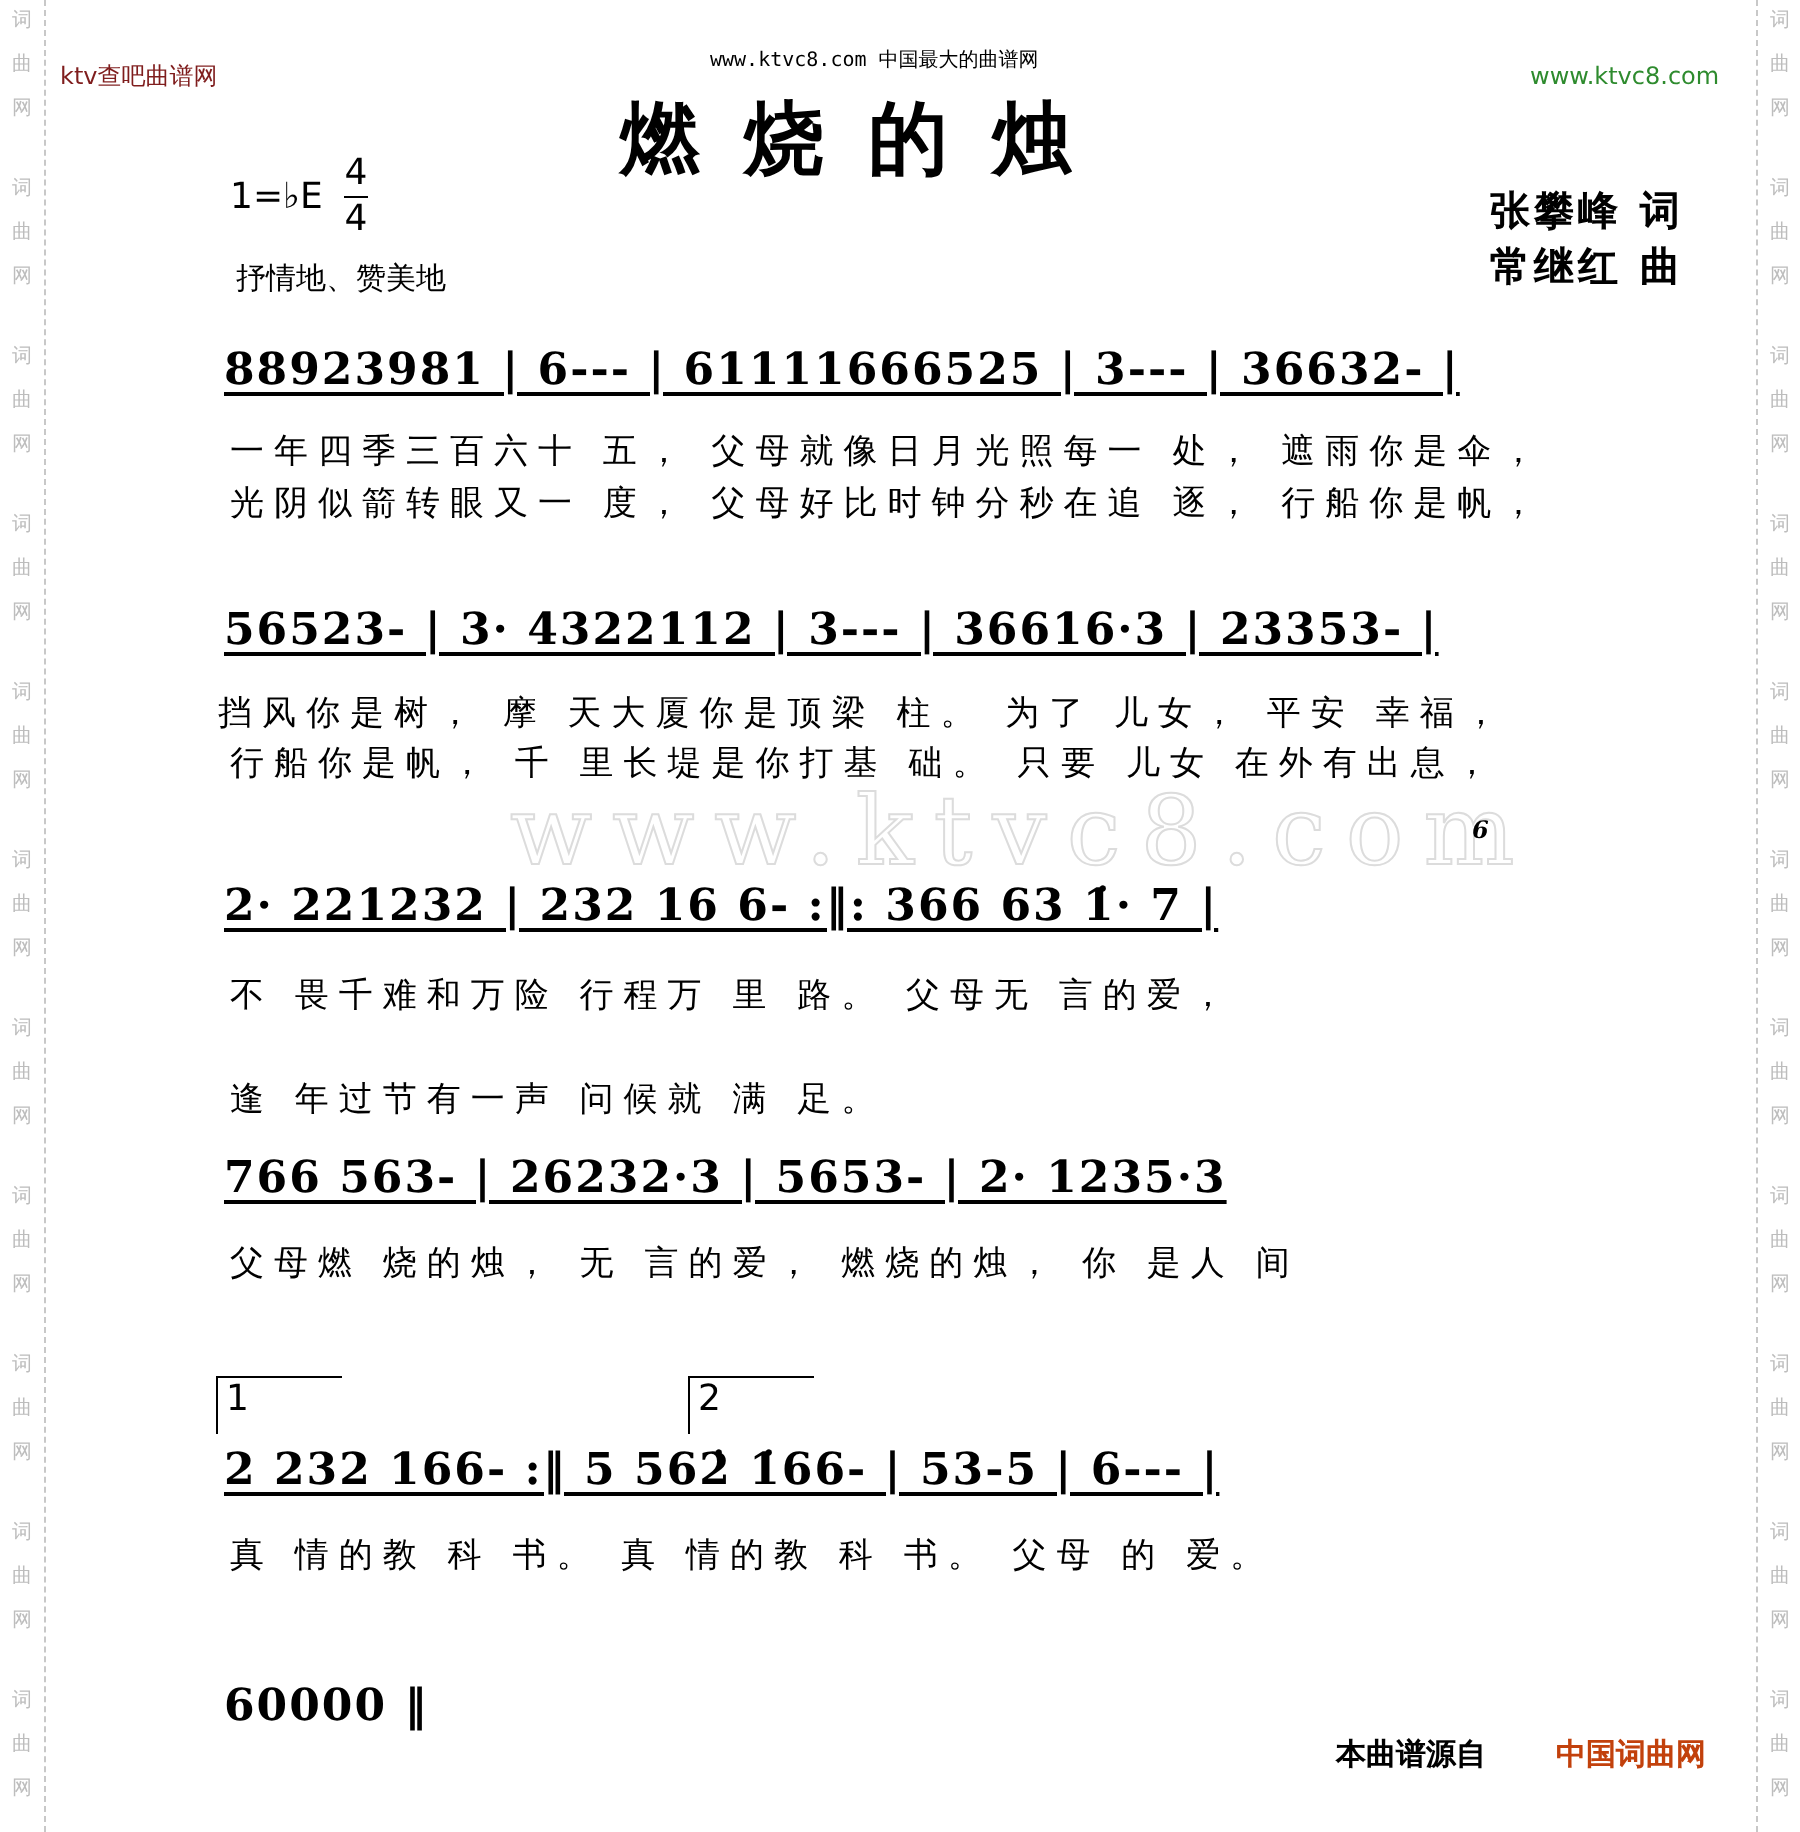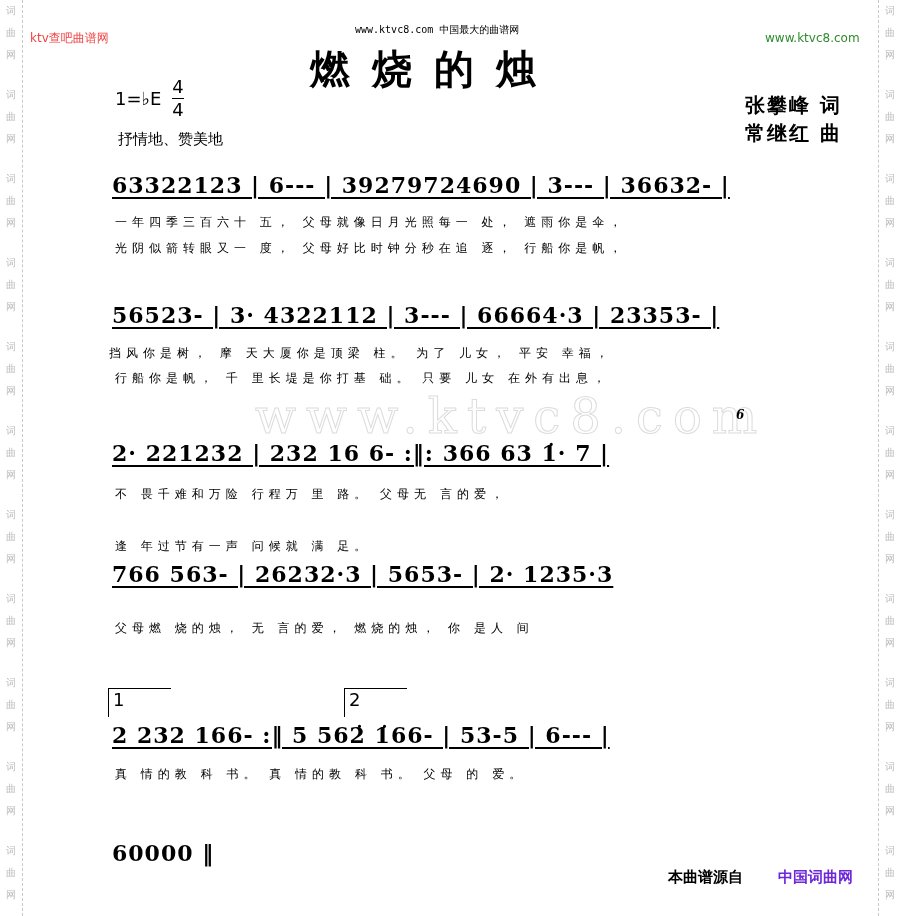--- a/index.html
+++ b/index.html
@@ -3,37 +3,37 @@
 <meta charset="utf-8">
 <style>
   html, body { margin:0; padding:0; }
   body { width:900px; height:916px; background:#ffffff; position:relative; overflow:hidden;
          font-family:"DejaVu Serif", serif; color:#000; }
   .side { position:absolute; top:0; width:22px; height:916px; }
   .side.left { left:0; border-right:1px dashed #c8c8c8; }
   .side.right { left:878px; border-left:1px dashed #c8c8c8; }
   .side .wm { position:absolute; left:0; width:22px; text-align:center; font-family:"DejaVu Sans", sans-serif;
               font-size:10px; color:#bdbdbd; line-height:22px; }
-  .hdr-left { position:absolute; left:30px; top:30px; font-family:"DejaVu Sans", sans-serif; font-size:12px; color:#ef4444; }
+  .hdr-left { position:absolute; left:30px; top:30px; font-family:"DejaVu Sans", sans-serif; font-size:12px; color:#7f1d1d; }
   .hdr-right { position:absolute; left:765px; top:31px; font-family:"DejaVu Sans", sans-serif; font-size:12px; color:#2e8b2e; }
   .hdr-center { position:absolute; left:355px; top:23px; font-family:"DejaVu Sans Mono", monospace; font-size:10px; color:#000; }
   .title { position:absolute; left:310px; top:42px; font-family:"DejaVu Sans", sans-serif; font-weight:bold;
            font-size:40px; letter-spacing:22px; }
   .key { position:absolute; left:115px; top:88px; font-family:"DejaVu Sans", sans-serif; font-size:18px; }
   .meter { position:absolute; left:172px; top:78px; font-family:"DejaVu Sans", sans-serif; font-size:18px; text-align:center; line-height:18px; }
   .meter .bar { width:12px; height:1px; background:#000; margin:2px 0; }
   .tempo { position:absolute; left:118px; top:130px; font-family:"DejaVu Sans", sans-serif; font-size:15px; }
   .credit { position:absolute; left:745px; font-family:"DejaVu Sans", sans-serif; font-size:20px; font-weight:bold; letter-spacing:2px; }
   .staff { position:absolute; left:112px; font-size:22px; font-weight:bold; white-space:nowrap; letter-spacing:1px; }
-  .lyr { position:absolute; font-family:"DejaVu Sans", sans-serif; font-size:12px; white-space:nowrap; letter-spacing:5px; }
+  .lyr { position:absolute; font-family:"DejaVu Sans", sans-serif; font-size:17px; white-space:nowrap; letter-spacing:5px; }
   .watermark { position:absolute; left:255px; top:388px; font-family:"DejaVu Serif", serif; font-size:48px; color:transparent;
                -webkit-text-stroke:1px #dcdcdc; letter-spacing:10px; }
   .ul { text-decoration:underline; text-decoration-thickness:2px; text-underline-offset:4px; }
   .foot-black { position:absolute; left:668px; top:868px; font-family:"DejaVu Sans", sans-serif; font-size:15px; font-weight:bold; }
-  .foot-pink { position:absolute; left:778px; top:868px; font-family:"DejaVu Sans", sans-serif; font-size:15px; font-weight:bold; color:#6d28d9; }
+  .foot-pink { position:absolute; left:778px; top:868px; font-family:"DejaVu Sans", sans-serif; font-size:15px; font-weight:bold; color:#c2410c; }
   .volta { position:absolute; border-left:1px solid #000; border-top:1px solid #000; height:28px; font-family:"DejaVu Sans", sans-serif; font-size:18px; padding-left:4px; }
 </style>
 </head>
 <body>
 
 <div class="side left" id="sideL">
     <div class="wm" style="top: 0px;">词</div>
     <div class="wm" style="top: 22px;">曲</div>
     <div class="wm" style="top: 44px;">网</div>
     <div class="wm" style="top: 84px;">词</div>
@@ -114,34 +114,34 @@
   <div>4</div>
   <div class="bar"></div>
   <div>4</div>
 </div>
 <div class="tempo">抒情地、赞美地</div>
 <div class="credit" style="top:92px">张攀峰 词</div>
 <div class="credit" style="top:120px">常继红 曲</div>
 
 <div class="watermark">www.ktvc8.com</div>
 
-<div class="staff ul" style="top:172px">63322123 | 6--- | 39279724690 | 3--- | 36632- |</div>
+<div class="staff ul" style="top:172px">88923981 | 6--- | 61111666525 | 3--- | 36632- |</div>
 <div class="lyr" style="left:115px;top:214px">一年四季三百六十 五，    父母就像日月光照每一 处，    遮雨你是伞，</div>
 <div class="lyr" style="left:115px;top:240px">光阴似箭转眼又一 度，    父母好比时钟分秒在追 逐，    行船你是帆，</div>
 
-<div class="staff ul" style="top:302px">56523- | 3· 4322112 | 3--- | 66664·3 | 23353- |</div>
+<div class="staff ul" style="top:302px">56523- | 3· 4322112 | 3--- | 36616·3 | 23353- |</div>
 <div class="lyr" style="left:109px;top:345px">挡风你是树，  摩   天大厦你是顶梁  柱。  为了  儿女，   平安  幸福，</div>
 <div class="lyr" style="left:115px;top:370px">行船你是帆，  千   里长堤是你打基  础。  只要  儿女     在外有出息，</div>
 
 <div style="position:absolute;left:736px;top:408px;font-size:12px;font-weight:bold;font-style:italic">6</div>
 <div class="staff ul" style="top:440px">2· 221232 | 232 16 6- :‖: 366 63 1̇· 7 |</div>
 <div class="lyr" style="left:115px;top:486px">不    畏千难和万险  行程万   里   路。    父母无   言的爱，</div>
 <div class="lyr" style="left:115px;top:538px">逢    年过节有一声  问候就   满   足。</div>
 
-<div class="staff ul" style="top:561px">766 563- | 26232·3 | 5653- | 2· 1235·3</div>
+<div class="staff ul" style="top:576px">766 563- | 26232·3 | 5653- | 2· 1235·3</div>
 <div class="lyr" style="left:115px;top:620px">父母燃   烧的烛，  无   言的爱，     燃烧的烛，   你      是人    间</div>
 
 <div class="volta" style="left:108px;top:688px;width:58px"><span>1</span></div>
 <div class="volta" style="left:344px;top:688px;width:58px"><span>2</span></div>
 <div class="staff ul" style="top:722px">2 232 166- :‖ 5 562̇ 1̇66- | 53-5 | 6--- |</div>
 <div class="lyr" style="left:115px;top:766px">真   情的教   科   书。   真   情的教   科   书。  父母   的   爱。</div>
 
 <div class="staff" style="top:840px">60000 ‖</div>
 
 <div class="foot-black">本曲谱源自</div>

